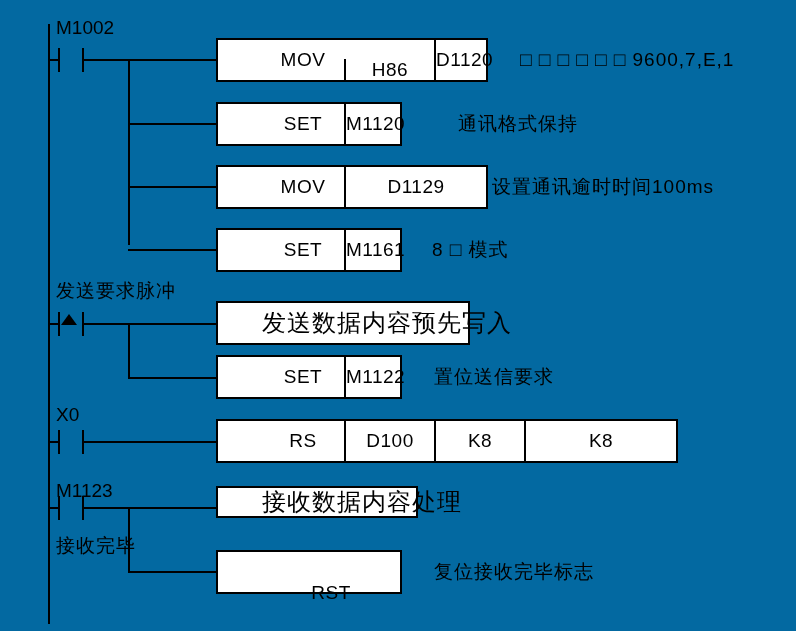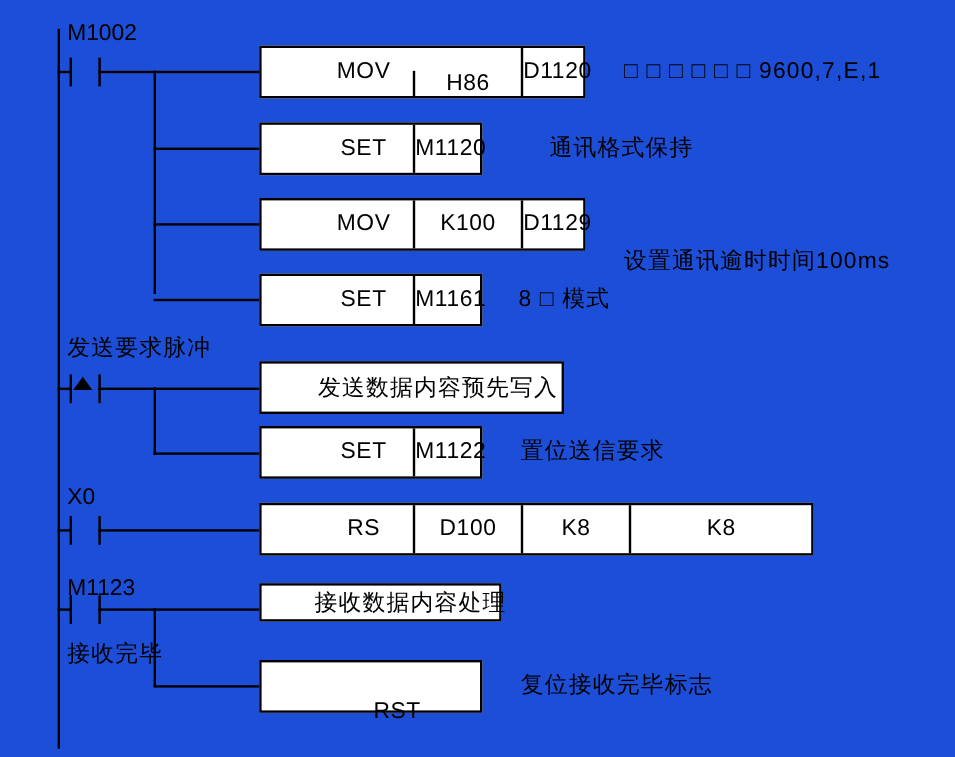--- a/index.html
+++ b/index.html
@@ -8,21 +8,21 @@
     background: #ffffff;
   }
   body {
     font-family: "Liberation Sans", "DejaVu Sans", sans-serif;
     color: #000000;
   }
   #canvas {
     position: relative;
     width: 796px;
     height: 631px;
-    background: #1d4ed8;
+    background: #0369a1;
     overflow: hidden;
     text-align: center;
   }
   .wire {
     position: absolute;
     background: #000000;
   }
   .wire.h { height: 2px; }
   .wire.v { width: 2px; }
 
@@ -41,21 +41,21 @@
     align-items: center;
     justify-content: center;
     font-size: 19px;
     letter-spacing: 0.5px;
     white-space: nowrap;
   }
   .cell + .cell {
     border-left: 2px solid #000000;
   }
   .cell.cjk {
-    font-size: 19px;
+    font-size: 24px;
     letter-spacing: 1px;
   }
 
   .label {
     position: absolute;
     font-size: 19px;
     white-space: nowrap;
     line-height: 1;
   }
   .label.cjk { font-size: 19px; letter-spacing: 1px; }
@@ -118,24 +118,23 @@
   <div class="label cjk" style="left:520px; top:50px;">□ □ □ □ □ □  9600,7,E,1</div>
 
   <div class="box" style="left:216px; top:102px; width:186px; height:44px;">
     <div class="cell" style="flex:0 0 82px;">SET</div>
     <div class="cell">M1120</div>
   </div>
   <div class="label cjk" style="left:434px; top:114px;margin-left:24px;">通讯格式保持</div>
 
   <div class="box" style="left:216px; top:165px; width:272px; height:44px;">
     <div class="cell" style="flex:0 0 82px;">MOV</div>
-    <div class="cell" style="flex:0 0 88px;">K100</div>
     <div class="cell">D1129</div>
   </div>
-  <div class="label cjk" style="left:520px; top:177px;margin-top:31px;">设置通讯逾时时间100ms</div>
+  <div class="label cjk" style="left:492px; top:177px;">设置通讯逾时时间100ms</div>
 
   <div class="box" style="left:216px; top:228px; width:186px; height:44px;">
     <div class="cell" style="flex:0 0 82px;">SET</div>
     <div class="cell">M1161</div>
   </div>
   <div class="label cjk" style="left:432px; top:240px;">8 □ 模式</div>
 
   <div class="label cjk" style="left:56px; top:281px;">发送要求脉冲</div>
   <div class="contact" style="left:58px; top:312px;">
     <div class="bar left"></div>

